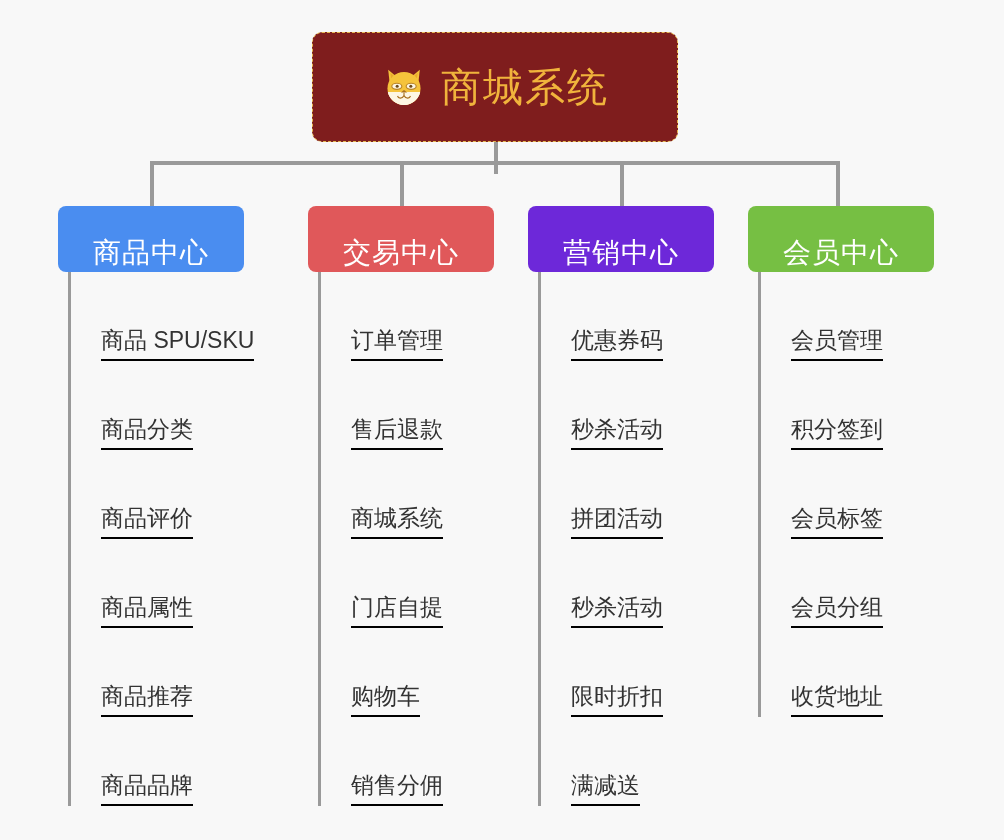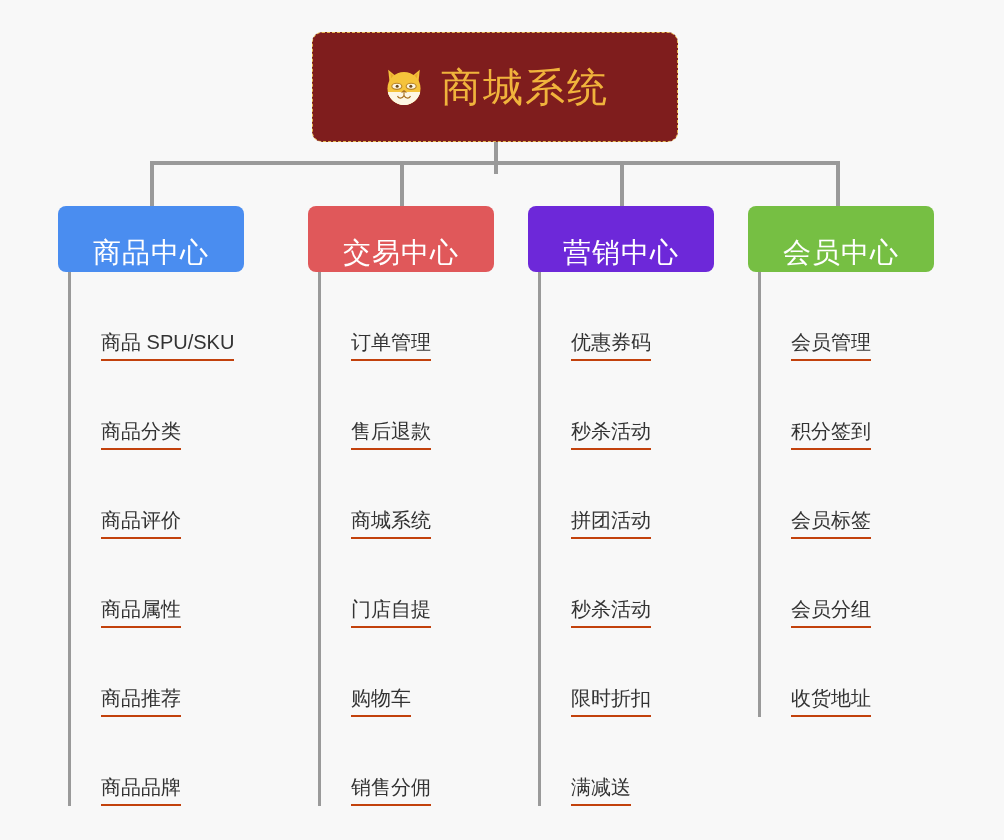--- a/index.html
+++ b/index.html
@@ -103,25 +103,25 @@
   .leaf-item {
     position: relative;
     height: 89px;
     box-sizing: border-box;
     display: flex;
     align-items: flex-end;
     padding-left: 30px;
   }
   .leaf-label {
     display: inline-block;
-    font-size: 20px;
+    font-size: 23px;
     color: #333333;
     line-height: 1.1;
     padding-bottom: 6px;
-    border-bottom: 2px solid #c2410c;
+    border-bottom: 2px solid #000000;
     white-space: nowrap;
   }
 </style>
 </head>
 <body>
 
 <div class="mindmap">
 
   <div class="root-node">
     <span class="root-emoji">

